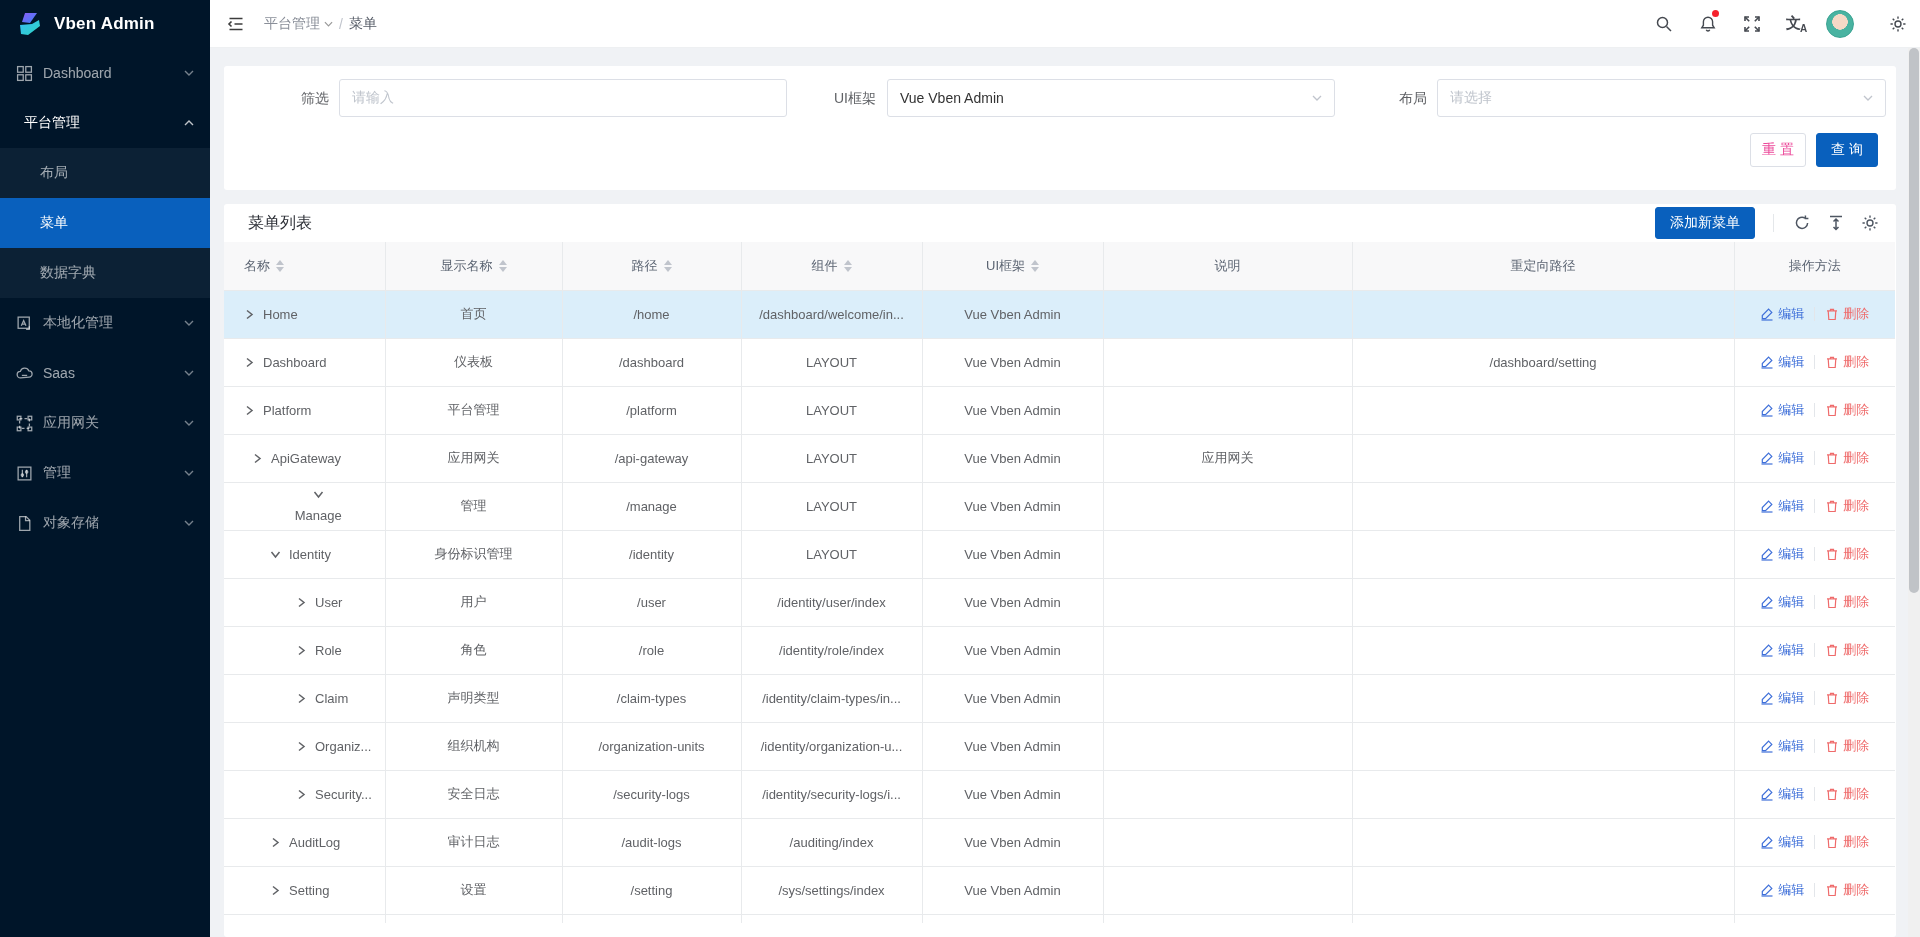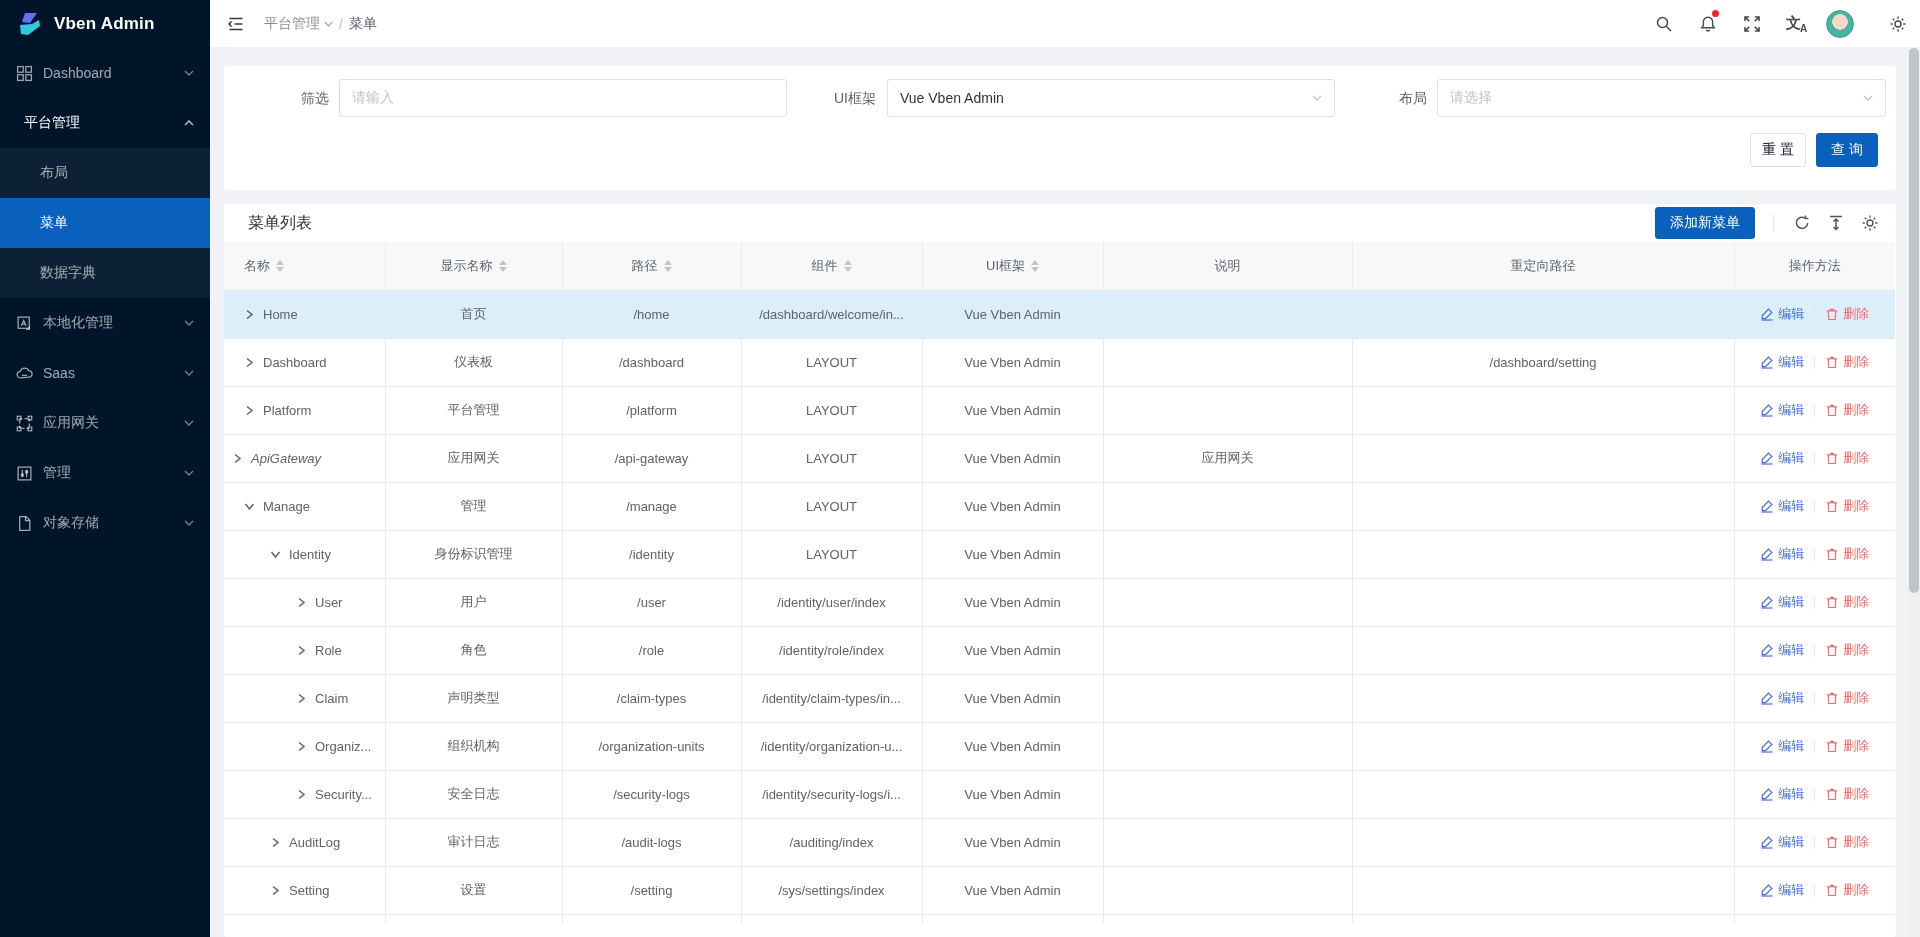--- a/index.html
+++ b/index.html
@@ -50,21 +50,21 @@
   
   .card { position:absolute; background:#fff; border-radius:3px; }
   .filter-card { left:224px; top:66px; width:1672px; height:124px; }
   .f-label { position:absolute; font-size:14px; color:#606266; line-height:38px; text-align:right; }
   .f-input, .f-select { position:absolute; height:38px; border:1px solid #dcdfe6; border-radius:3px;
     font-size:14px; padding:0 12px; display:flex; align-items:center; background:#fff; }
   .placeholder { color:#bfc4cc; }
   .f-select .sel-chev { margin-left:auto; color:#c0c4cc; }
   .btn { position:absolute; height:34px; border-radius:3px; font-size:14px;
     display:flex; align-items:center; justify-content:center; cursor:pointer; }
-  .btn-plain { background:#fff; border:1px solid #dcdfe6; color:#0f172a; }
+  .btn-plain { background:#fff; border:1px solid #dcdfe6; color:#ec4899; }
   .btn-primary { background:var(--primary); border:1px solid var(--primary); color:#fff; }
 
   .table-card { left:224px; top:204px; width:1672px; height:733px; overflow:hidden; }
   .grid-toolbar { height:38px; display:flex; align-items:center; padding:0 16px 0 24px; }
   .grid-title { font-size:16px; color:#2c2f36; }
   .toolbar-right { margin-left:auto; display:flex; align-items:center; gap:14px; }
   .add-btn { position:static; width:100px; height:32px; }
   .tb-divider { width:1px; height:18px; background:#e4e7ea; margin:0 4px; }
   .tool-icon { width:20px; height:20px; color:#4e5662; cursor:pointer; }
   .tool-icon svg { width:18px; height:18px; margin:1px auto; }
@@ -511,21 +511,21 @@
                   <svg viewBox="0 0 14 14" fill="none" stroke="currentColor" stroke-width="1.2">
                     <path d="M2 3.8h10M5.5 3.8V2.3h3v1.5M3.2 3.8l.6 8.7h6.4l.6-8.7"></path>
                   </svg>
                 </span>
                 <span>删除</span>
               </a>
             </span></td>
         </tr>
         <tr>
           <td class="name-cell">
-            <span class="name-inner" style="padding-left: 8px; font-style: italic;">
+            <span class="name-inner" style="padding-left: 28px;">
               <span class="row-chev">
                 <svg viewBox="0 0 11 11">
                   <polyline points="3,1.5 8,5.5 3,9.5" fill="none" stroke="currentColor" stroke-width="1.5"></polyline>
                 </svg>
               </span>
               <span>ApiGateway</span>
             </span>
           </td>
           <td>应用网关</td>
           <td>/api-gateway</td>
@@ -549,21 +549,21 @@
                   <svg viewBox="0 0 14 14" fill="none" stroke="currentColor" stroke-width="1.2">
                     <path d="M2 3.8h10M5.5 3.8V2.3h3v1.5M3.2 3.8l.6 8.7h6.4l.6-8.7"></path>
                   </svg>
                 </span>
                 <span>删除</span>
               </a>
             </span></td>
         </tr>
         <tr>
           <td class="name-cell">
-            <span class="name-inner" style="padding-left: 20px;">
+            <span class="name-inner" style="padding-left: 28px; flex-direction: column;">
               <span class="row-chev down">
                 <svg viewBox="0 0 11 11">
                   <polyline points="3,1.5 8,5.5 3,9.5" fill="none" stroke="currentColor" stroke-width="1.5"></polyline>
                 </svg>
               </span>
               <span>Manage</span>
             </span>
           </td>
           <td>管理</td>
           <td>/manage</td>

